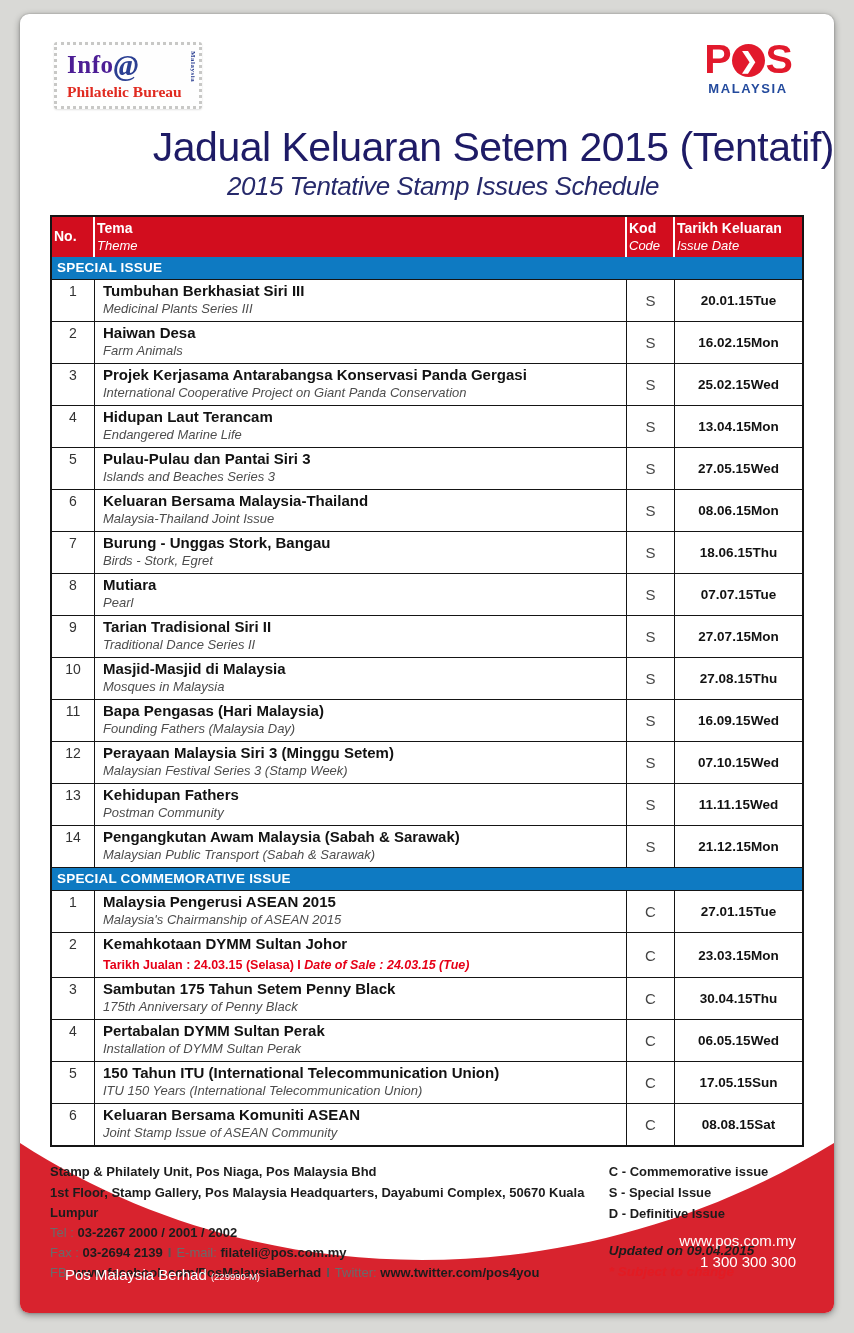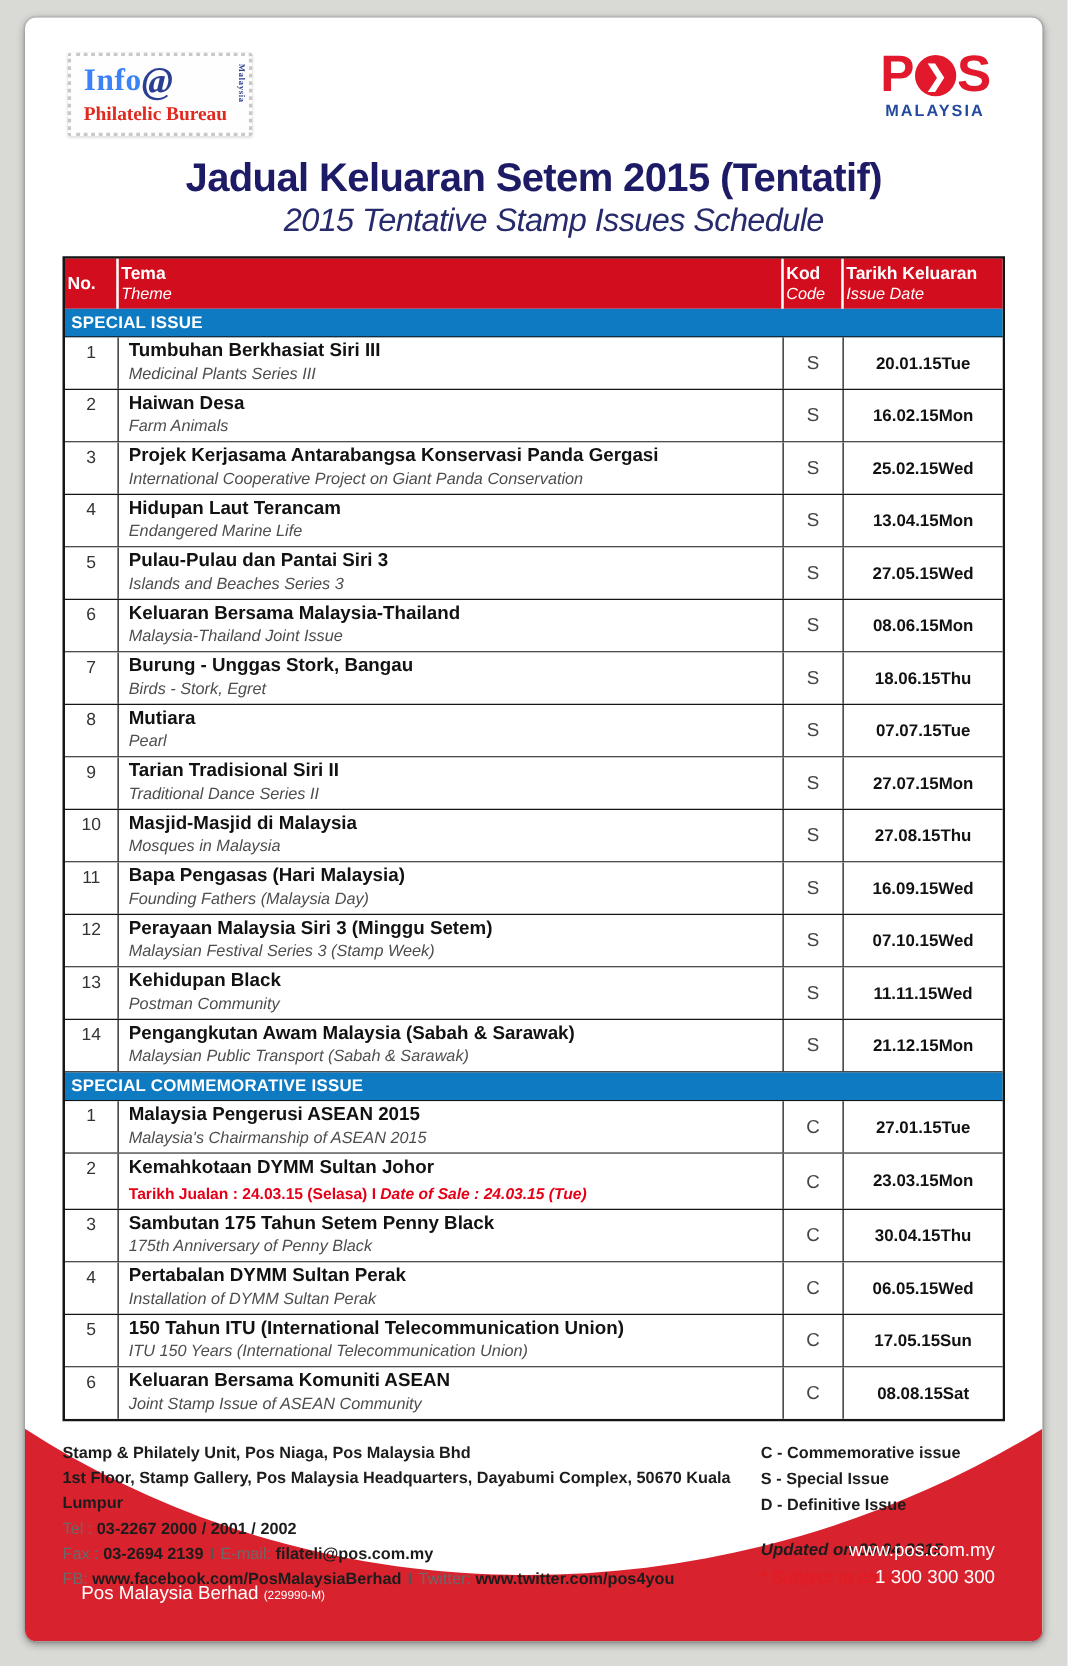--- a/index.html
+++ b/index.html
@@ -23,42 +23,42 @@
   .bureau{
     position:absolute;left:34px;top:28px;
     width:120px;height:52px;
     background:#fefefe;
     border:3px dotted #c8c8c6;
     border-radius:3px;
     padding:5px 12px 4px 10px;
     box-shadow:0 1px 2px rgba(0,0,0,.12);
   }
   .bureau-line1{font-family:"Liberation Serif", serif;line-height:1;}
-  .bureau-info{color:#3b82f6;font-weight:bold;font-size:25px;letter-spacing:.5px;}
+  .bureau-info{color:#4c1d95;font-weight:bold;font-size:25px;letter-spacing:.5px;}
   .bureau-at{color:#2b3f92;font-size:30px;font-style:italic;font-weight:bold;vertical-align:-2px;}
   .bureau-line2{font-family:"Liberation Serif", serif;color:#e02a20;font-weight:bold;font-size:15.5px;margin-top:3px;white-space:nowrap;}
   .bureau-vert{
     position:absolute;right:2px;top:6px;
     writing-mode:vertical-rl;
     font-family:"Liberation Serif", serif;
     font-size:7px;font-weight:bold;color:#2b3f92;letter-spacing:.5px;
   }
   .poslogo{position:absolute;right:30px;top:26px;text-align:center;width:112px;}
   .pos-word{color:#e2192c;font-weight:bold;font-size:41px;line-height:38px;letter-spacing:-1px;}
   .pos-o{
     display:inline-block;width:33px;height:33px;border-radius:50%;
     background:#e2192c;position:relative;vertical-align:-4px;margin:0 1px;
   }
   .pos-o .chev{
     position:absolute;left:8px;top:4px;
     color:#ffffff;font-size:22px;font-weight:bold;line-height:25px;letter-spacing:0;
   }
   .pos-malaysia{color:#234a9d;font-weight:bold;font-size:13px;letter-spacing:1.6px;margin-top:3px;}
   
-  .title{ text-align:center;color:#1e1b66;font-weight:bold;font-size:32px;line-height:1.15;margin-top:6px;letter-spacing:-.5px;}
+  .title{ text-align:right;color:#1e1b66;font-weight:normal;font-size:41px;line-height:1.15;margin-top:6px;letter-spacing:-.5px;}
   .subtitle{text-align:center;color:#272a6b;font-style:italic;font-size:26px;line-height:1.2;letter-spacing:-.5px;padding-left:32px;}
   
   .table{margin:13px 30px 0;border:2px solid #151515;}
   .t-head{display:grid;grid-template-columns:43px 1fr 48px 127px;background:#d20d1e;color:#fff;}
   .t-head .hcell{padding:3px 2px 4px;border-right:2px solid #ffffff;display:flex;flex-direction:column;justify-content:center;}
   .t-head .hcell:last-child{border-right:none;}
   .h-my{font-weight:bold;font-size:14px;line-height:1.25;}
   .h-en{font-style:italic;font-size:13px;line-height:1.2;}
   .band{
     background:#0e7ac2;color:#fff;font-weight:bold;font-size:13.5px;
@@ -307,21 +307,21 @@
             <span class="code-text">S</span>
           </div>
       <div class="cell c-date">
         <div class="date-d">07.10.15</div>
         <div class="date-day">Wed</div>
       </div>
     </div>
         <div class="t-row">
       <div class="cell c-no"><span class="no-text">13</span></div>
       <div class="cell c-theme">
-        <div class="theme-my">Kehidupan Black</div>
+        <div class="theme-my">Kehidupan Fathers</div>
         <div class="theme-en">Postman Community</div>
 
       </div>
       <div class="cell c-code">
             <span class="code-text">S</span>
           </div>
       <div class="cell c-date">
         <div class="date-d">11.11.15</div>
         <div class="date-day">Wed</div>
       </div>

